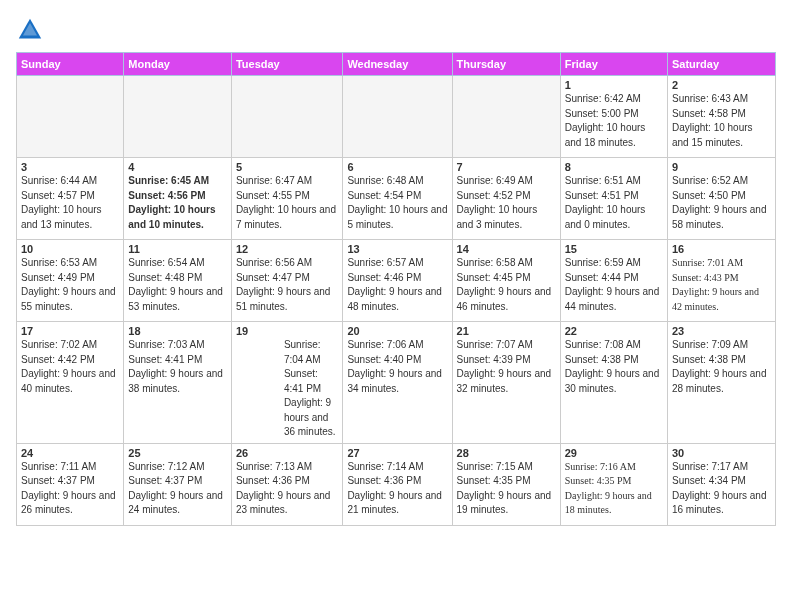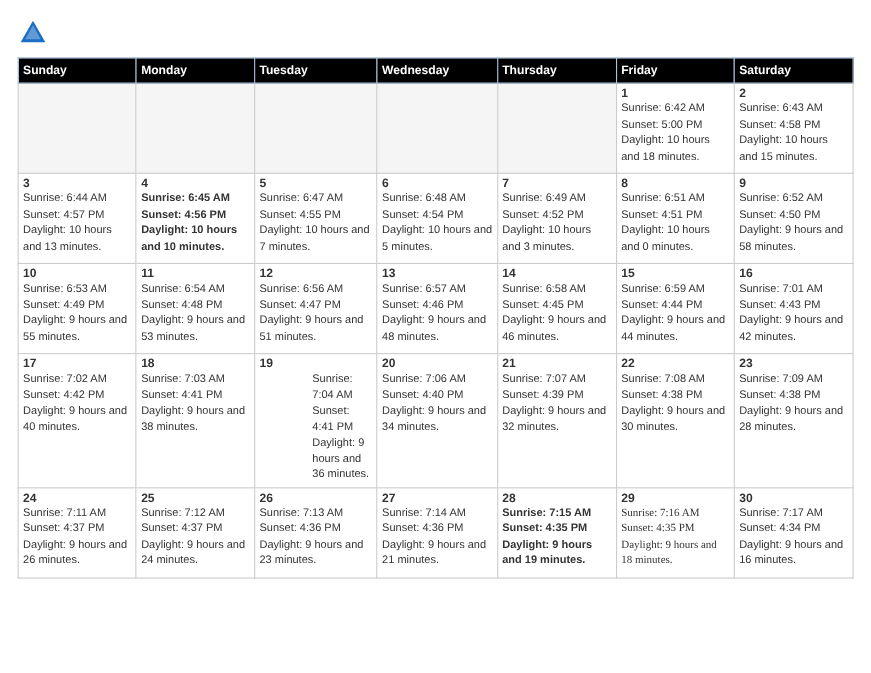--- a/index.html
+++ b/index.html
@@ -49,21 +49,21 @@
     }
     .subtitle {
       font-size: 13px;
       color: #555;
     }
     .calendar {
       width: 100%;
       border-collapse: collapse;
     }
     .calendar th {
-      background: #000000;
+      background: #d946ef;
       color: #fff;
       font-size: 11px;
       padding: 5px 4px;
       text-align: left;
       border: 1px solid #aac4e0;
       font-weight: bold;
     }
     .calendar td {
       vertical-align: top;
       border: 1px solid #ccc;
@@ -217,21 +217,21 @@
 Daylight: 9 hours and 46 minutes.</div>
           </td>
           <td>
             <div class="day-num">15</div>
             <div class="day-info" style="white-space: pre-line;">Sunrise: 6:59 AM
 Sunset: 4:44 PM
 Daylight: 9 hours and 44 minutes.</div>
           </td>
           <td>
             <div class="day-num">16</div>
-            <div class="day-info" style="white-space: pre-line;">Sunrise: 7:01 AM
+            <div class="day-info" style="white-space: pre-line; font-family: Liberation Serif, serif;">Sunrise: 7:01 AM
 Sunset: 4:43 PM
 Daylight: 9 hours and 42 minutes.</div>
           </td>
         </tr>
         <tr>
           <td>
             <div class="day-num">17</div>
             <div class="day-info" style="white-space: pre-line;">Sunrise: 7:02 AM
 Sunset: 4:42 PM
 Daylight: 9 hours and 40 minutes.</div>
@@ -293,21 +293,21 @@
 Daylight: 9 hours and 23 minutes.</div>
           </td>
           <td>
             <div class="day-num">27</div>
             <div class="day-info" style="white-space: pre-line;">Sunrise: 7:14 AM
 Sunset: 4:36 PM
 Daylight: 9 hours and 21 minutes.</div>
           </td>
           <td>
             <div class="day-num">28</div>
-            <div class="day-info" style="white-space: pre-line; font-weight: bold;">Sunrise: 7:15 AM
+            <div class="day-info" style="white-space: pre-line;">Sunrise: 7:15 AM
 Sunset: 4:35 PM
 Daylight: 9 hours and 19 minutes.</div>
           </td>
           <td>
             <div class="day-num">29</div>
             <div class="day-info" style="white-space: pre-line; font-family: Liberation Serif, serif;">Sunrise: 7:16 AM
 Sunset: 4:35 PM
 Daylight: 9 hours and 18 minutes.</div>
           </td>
           <td>

